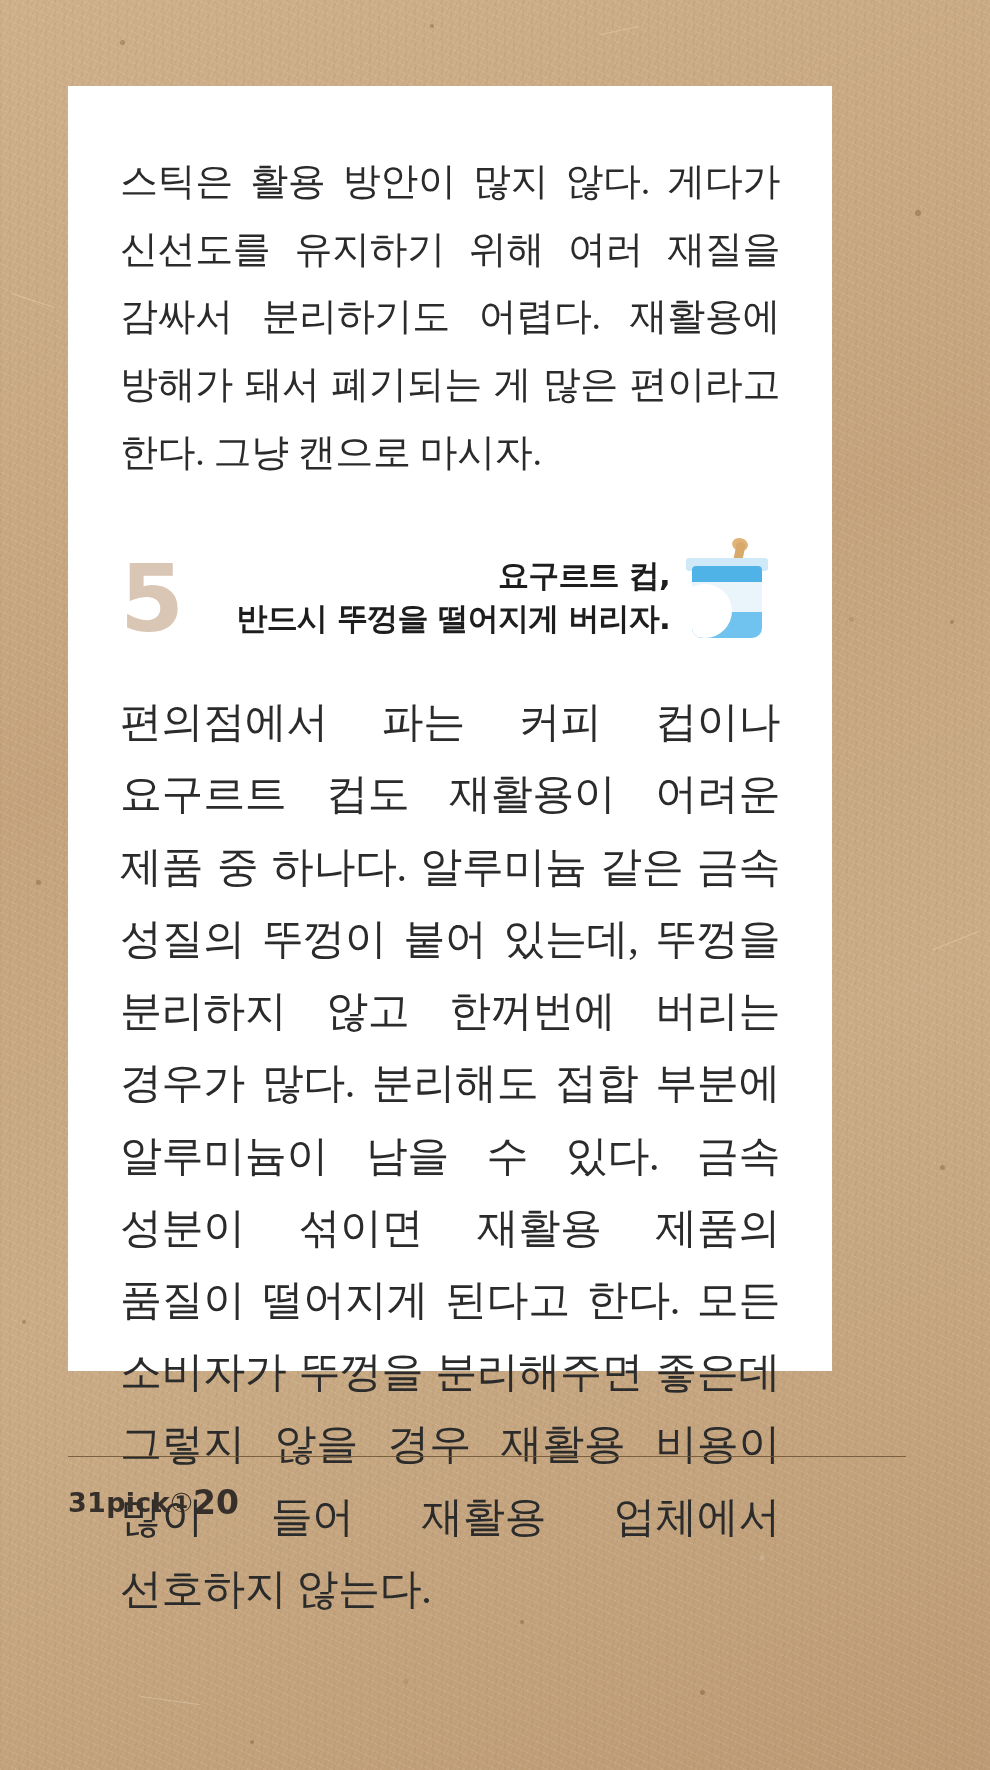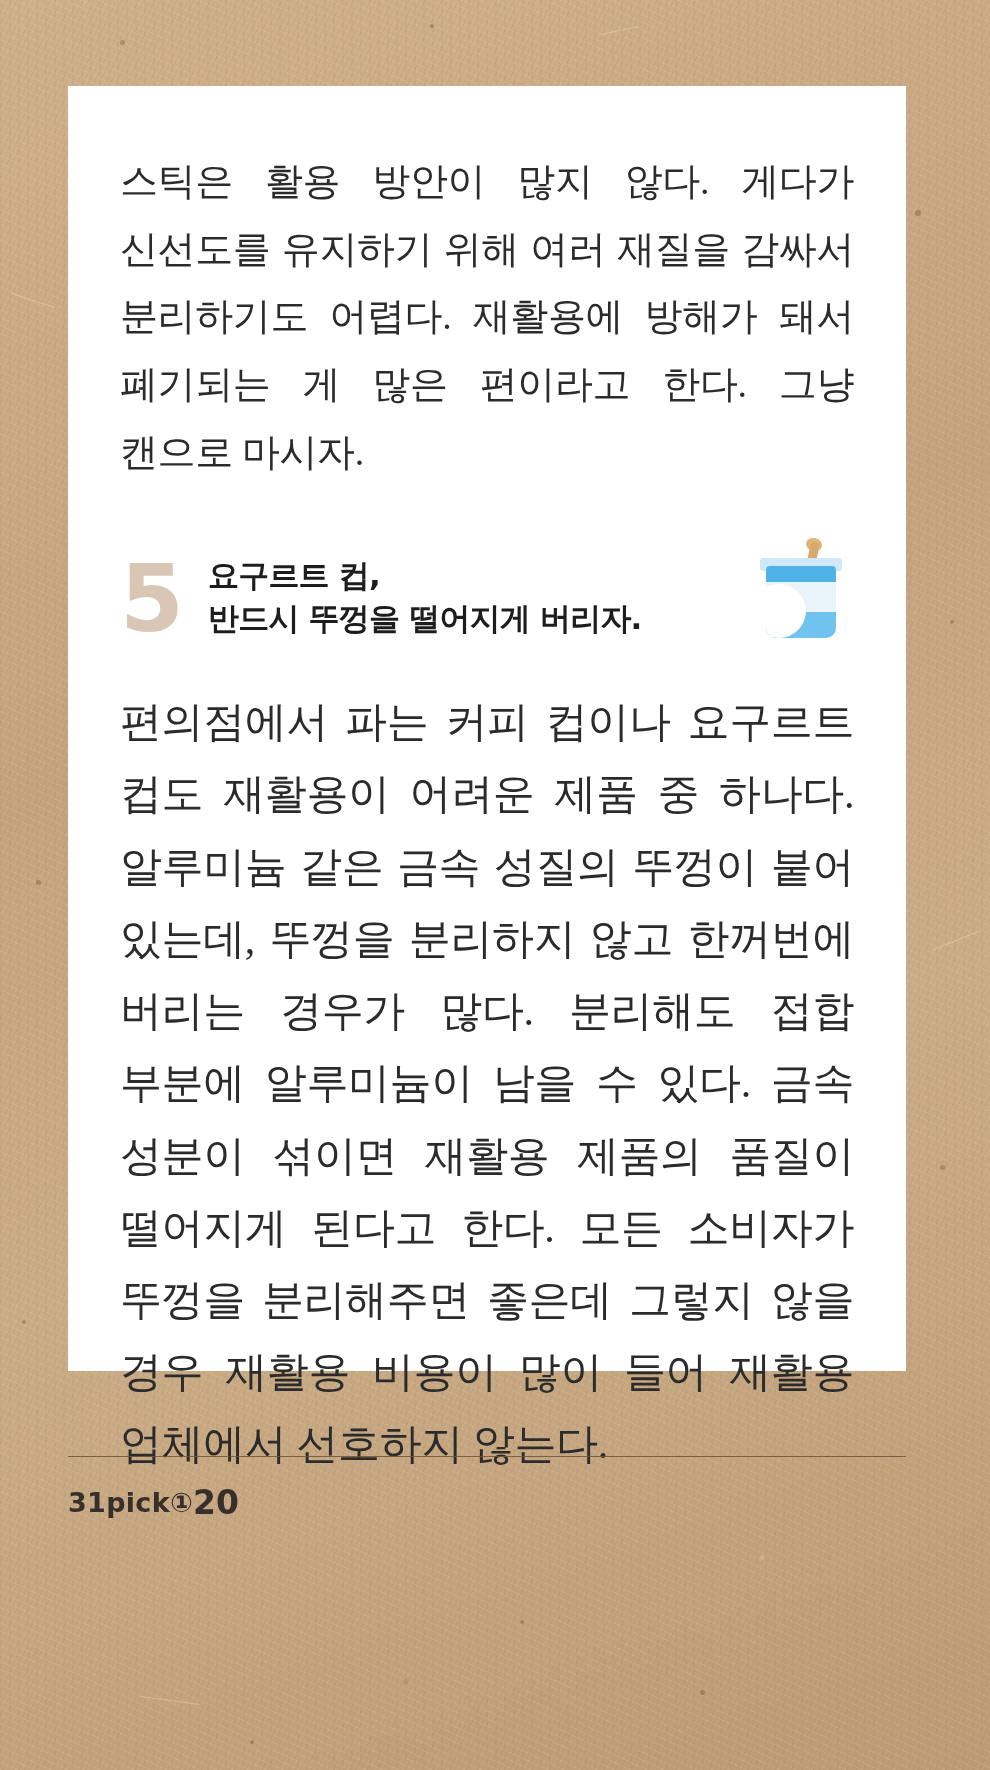--- a/index.html
+++ b/index.html
@@ -44,21 +44,21 @@
     background: rgba(255,245,225,0.28);
     height: 1px;
     border-radius: 1px;
   }
 
   
   .card {
     position: absolute;
     left: 68px;
     top: 86px;
-    width: 838px;
+    width: 764px;
     height: 1285px;
     background: #ffffff;
     box-sizing: border-box;
     padding: 0;
   }
 
   .card-inner {
     padding: 62px 52px 0 52px;
   }
 
@@ -95,20 +95,21 @@
     line-height: 1;
     color: #d9c6b4;
     width: 86px;
     flex: 0 0 86px;
     text-align: left;
     margin-top: 6px;
   }
   .section-titles {
     flex: 1 1 auto;
     padding-left: 2px;
+    text-align: right;
   }
   .section-title {
     font-family: "DejaVu Sans", sans-serif;
     font-weight: bold;
     font-size: 31px;
     line-height: 1.38;
     color: #1d1d1d;
     letter-spacing: -0.8px;
     white-space: nowrap;
   }

